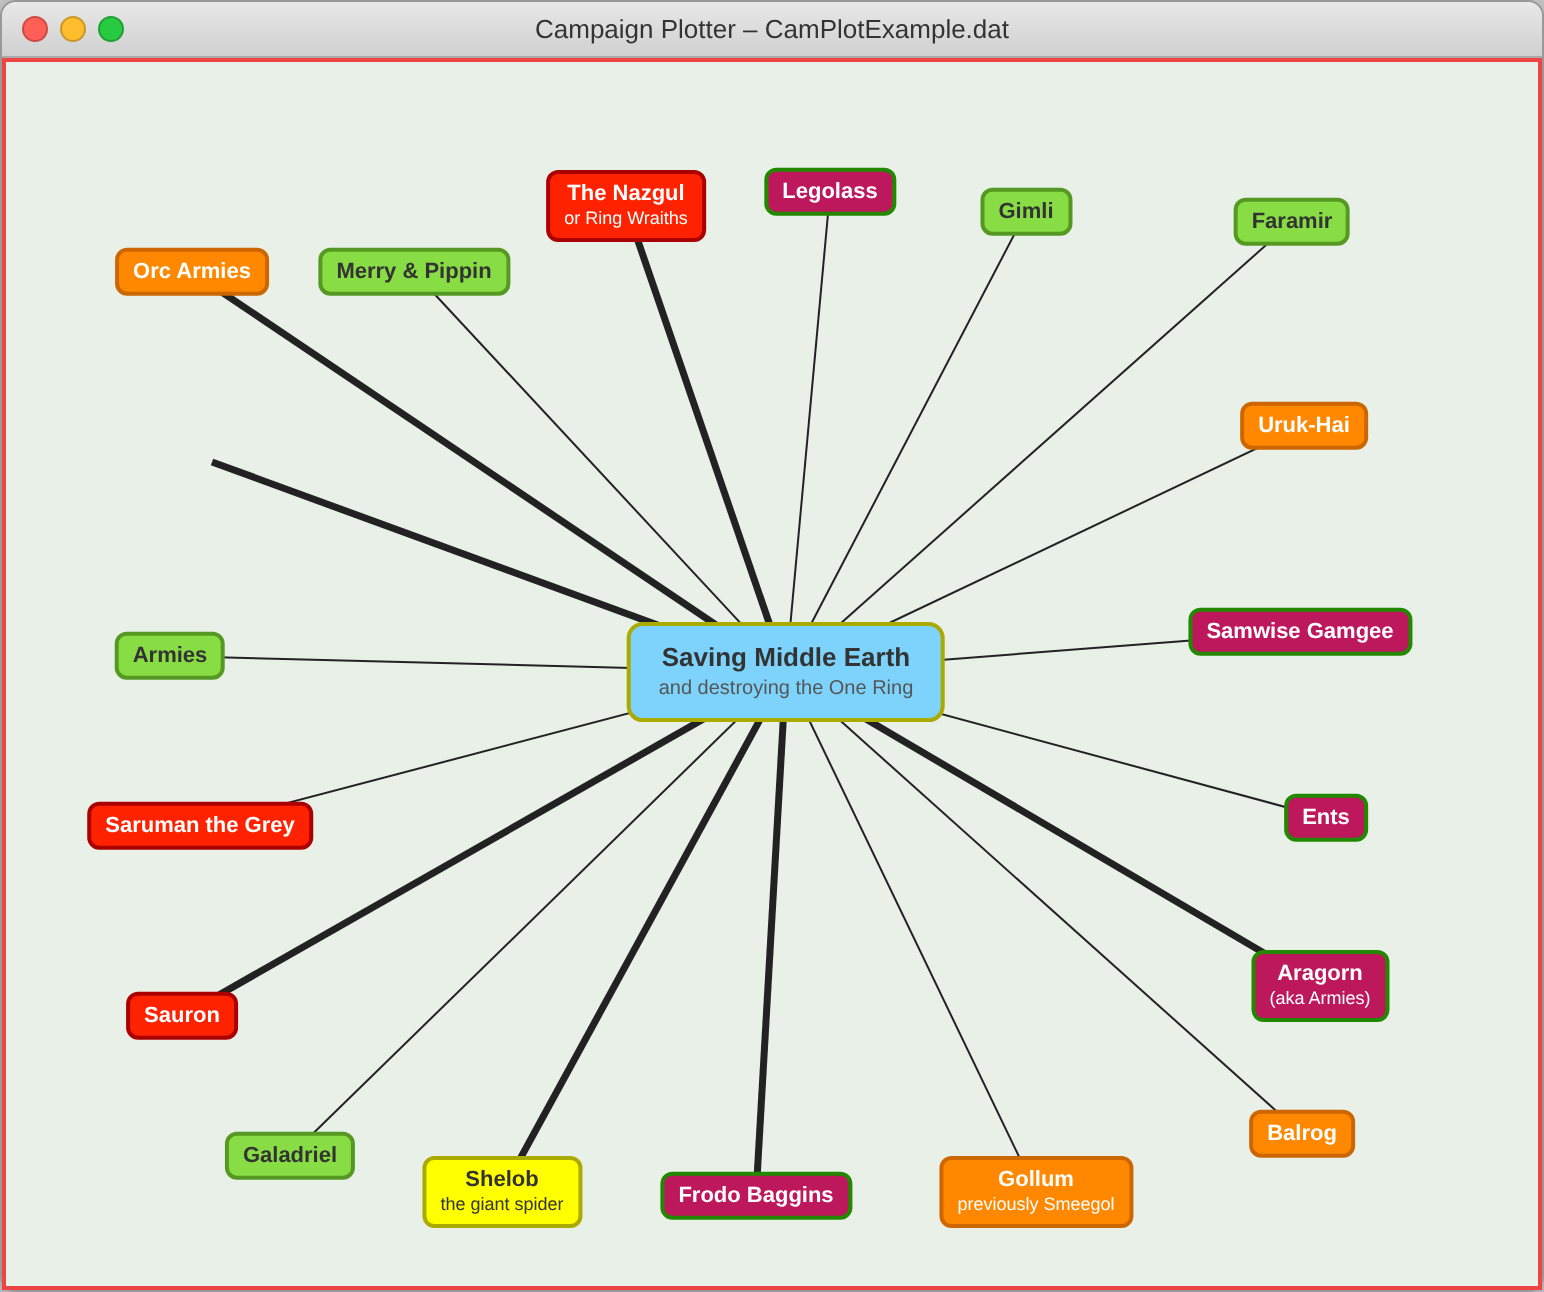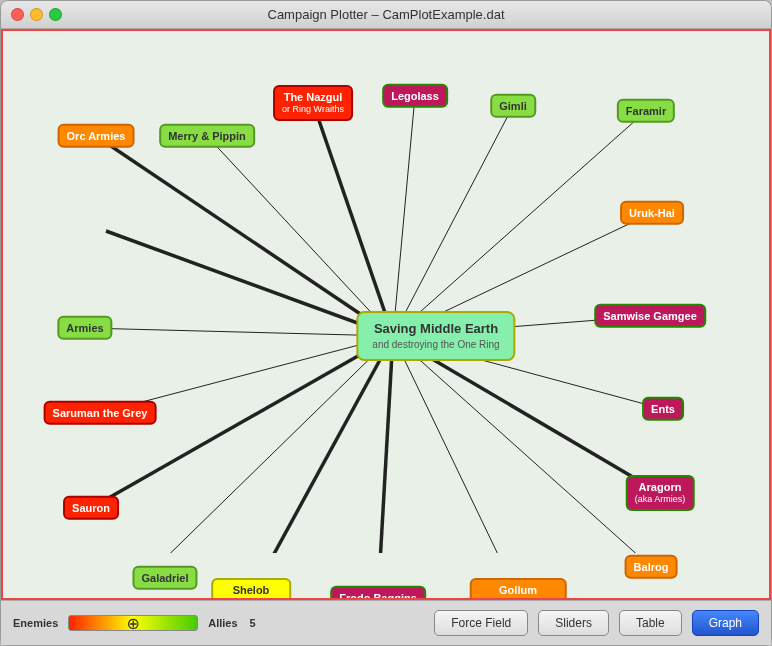--- a/index.html
+++ b/index.html
@@ -81,31 +81,30 @@
       transform: translate(-50%, -50%);
       cursor: pointer;
     }
     .node-red { background: #ff2200; color: white; border-color: #aa0000; }
     .node-orange { background: #ff8800; color: white; border-color: #cc6600; }
     .node-yellow { background: #ffff00; color: #333; border-color: #aaaa00; }
     .node-green { background: #be185d; color: white; border-color: #228800; }
     .node-lt-green { background: #88dd44; color: #333; border-color: #559922; }
     .center-node {
       position: absolute;
-      background: #86efac;
+      background: #7dd3fc;
       border: 2px solid #aaaa00;
       border-radius: 8px;
       text-align: center;
       font-weight: bold;
       font-size: 13px;
       color: #333;
       padding: 8px 14px;
       transform: translate(-50%, -50%);
       line-height: 1.3;
-      margin-left: 43px;
     }
     .center-node .sub { font-size: 10px; font-weight: normal; color: #555; }
     .bottom-bar {
       height: 45px;
       background: #d8d8d8;
       border-top: 1px solid #aaa;
       display: flex;
       align-items: center;
       padding: 0 12px;
       gap: 10px;
@@ -199,42 +198,29 @@
         <div class="node-label node-green" style="left: 647px; top: 285px; pointer-events: auto;">Samwise Gamgee</div>
         <div class="node-label node-lt-green" style="left: 82px; top: 297px; pointer-events: auto;">Armies</div>
         <div class="node-label node-green" style="left: 660px; top: 378px; pointer-events: auto;">Ents</div>
         <div class="node-label node-red" style="left: 97px; top: 382px; pointer-events: auto;">Saruman the Grey</div>
         <div class="node-label node-green" style="left: 657px; top: 462px; pointer-events: auto;">
           <div>Aragorn</div>
           <div style="font-size:9px;font-weight:normal;">(aka Armies)</div>
         </div>
         <div class="node-label node-red" style="left: 88px; top: 477px; pointer-events: auto;">Sauron</div>
         <div class="node-label node-orange" style="left: 648px; top: 536px; pointer-events: auto;">Balrog</div>
-        <div class="node-label node-lt-green" style="left: 142px; top: 547px; pointer-events: auto; margin-left: 20px;">Galadriel</div>
+        <div class="node-label node-lt-green" style="left: 142px; top: 547px; pointer-events: auto;">Galadriel</div>
         <div class="node-label node-yellow" style="left: 248px; top: 565px; pointer-events: auto;">
           <div>Shelob</div>
           <div style="font-size:9px;font-weight:normal;">the giant spider</div>
         </div>
         <div class="node-label node-green" style="left: 375px; top: 567px; pointer-events: auto;">Frodo Baggins</div>
         <div class="node-label node-orange" style="left: 515px; top: 565px; pointer-events: auto;">
           <div>Gollum</div>
           <div style="font-size:9px;font-weight:normal;">previously Smeegol</div>
         </div>
       </div>
     <div id="center-node" class="center-node" style="position: absolute; left: 390px; top: 305px;">
         <div>Saving Middle Earth</div>
         <div class="sub">and destroying the One Ring</div>
       </div>
   </div>
-  <div class="bottom-bar">
-    <span class="legend-label">Enemies</span>
-    <div class="gradient-bar">
-      <span class="crosshair">⊕</span>
-    </div>
-    <span class="allies-label">Allies</span>
-    <span class="allies-count">5</span>
-    <div class="spacer"></div>
-    <button class="btn">Force Field</button>
-    <button class="btn">Sliders</button>
-    <button class="btn">Table</button>
-    <button class="btn btn-active">Graph</button>
-  </div>
 </div>
 
 </body></html>

